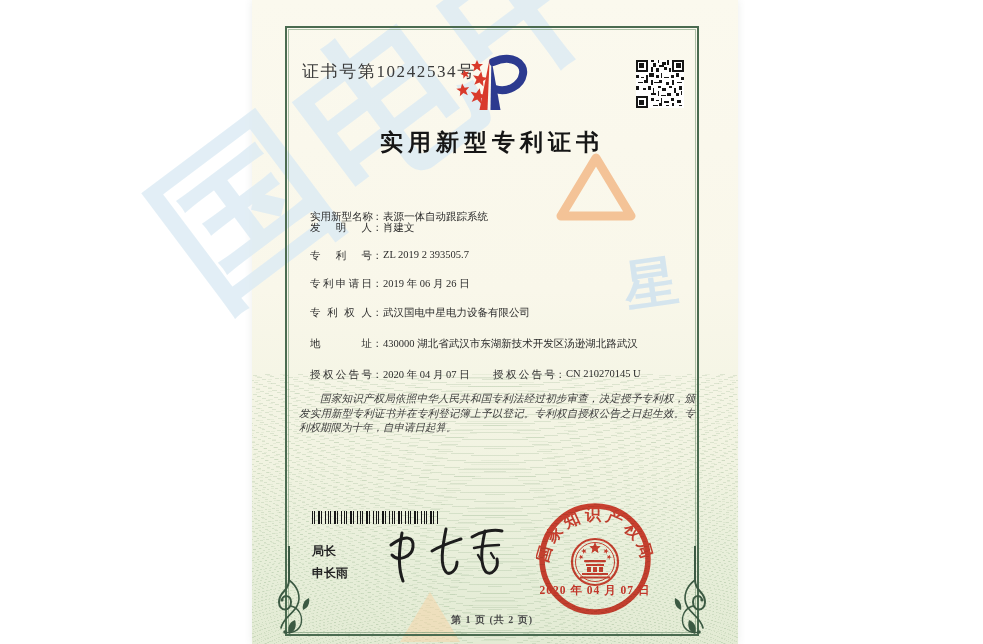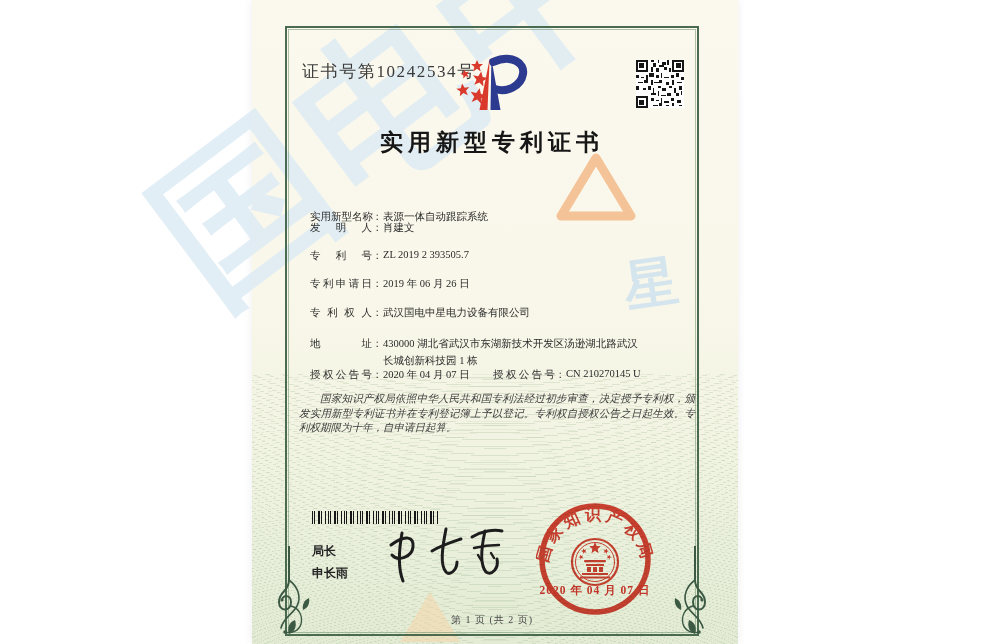--- a/index.html
+++ b/index.html
@@ -87,21 +87,21 @@
     font-size:12px;font-weight:bold;color:#242424;line-height:22px;}
   .signature{position:absolute;left:130px;top:521px;}
   .seal{position:absolute;left:284px;top:500px;width:118px;height:118px;
     mix-blend-mode:multiply;opacity:.95;}
   .seal-date{
     position:absolute;left:284px;top:583px;width:118px;text-align:center;
     font-size:11.5px;font-weight:bold;color:#c2362a;letter-spacing:1px;
   }
   .footer{
     position:absolute;left:33px;top:613px;width:414px;text-align:center;
-    font-size:10px;color:#4a4a4a;letter-spacing:1px;
+    font-size:10px;color:#4a4a4a;letter-spacing:1px;font-weight:bold;
   }
 </style>
 </head>
 <body>
 
 <div class="paper">
 
   <div class="pattern"></div>
 
   <div class="wm-big">国电中星</div>
@@ -237,21 +237,20 @@
     <span class="flabel">专利号</span><span class="fcolon">：</span><span class="fval">ZL 2019 2 393505.7</span>
   </div>
   <div class="frow" style="top:277px">
     <span class="flabel">专利申请日</span><span class="fcolon">：</span><span class="fval">2019 年 06 月 26 日</span>
   </div>
   <div class="frow" style="top:306px">
     <span class="flabel">专利权人</span><span class="fcolon">：</span><span class="fval">武汉国电中星电力设备有限公司</span>
   </div>
   <div class="frow" style="top:337px">
     <span class="flabel">地址</span><span class="fcolon">：</span><span class="fval">430000 湖北省武汉市东湖新技术开发区汤逊湖北路武汉</span>
-    <span class="addr2">长城创新科技园 1 栋</span>
   </div>
   <div class="frow" style="top:368px">
     <span class="flabel">授权公告号</span><span class="fcolon">：</span><span class="fval">2020 年 04 月 07 日</span>
     <span class="pair2">
       <span class="flabel">授权公告号</span><span class="fcolon">：</span><span class="fval">CN 210270145 U</span>
     </span>
   </div>
 
   <div class="legal">
     <p>国家知识产权局依照中华人民共和国专利法经过初步审查，决定授予专利权，颁发实用新型专利证书并在专利登记簿上予以登记。专利权自授权公告之日起生效。专利权期限为十年，自申请日起算。</p>

